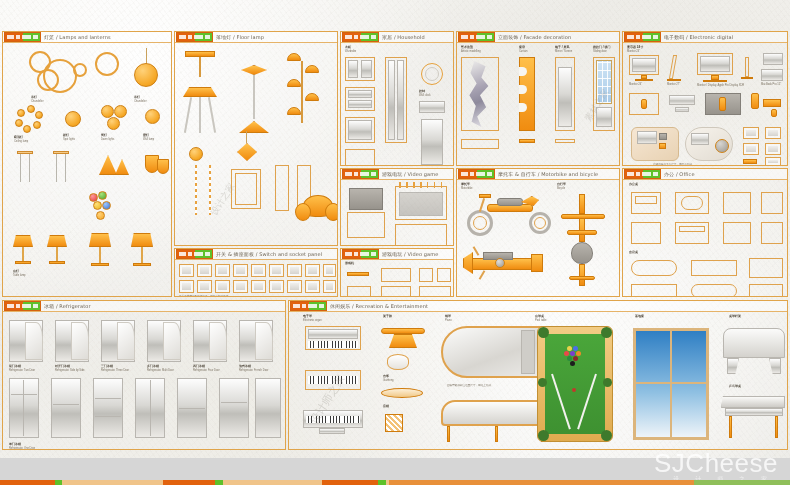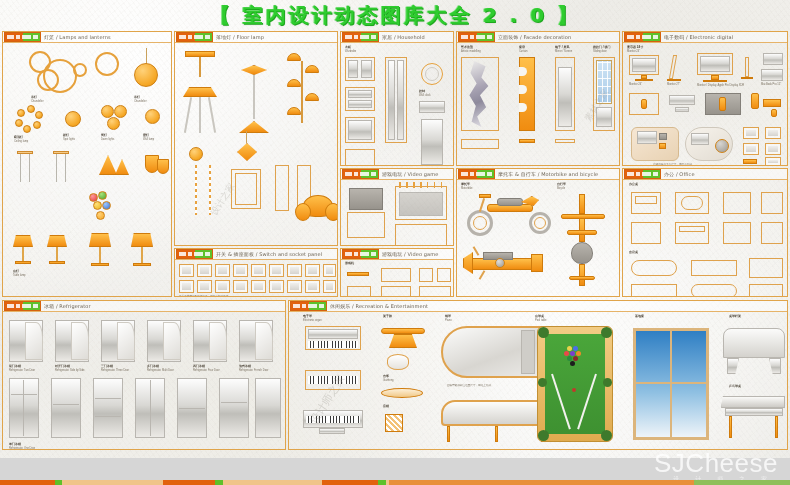--- a/index.html
+++ b/index.html
@@ -110,23 +110,20 @@
 
   
   #botstrip { position:absolute; left:0; bottom:0; width:790px; height:5px; display:flex; }
   #botstrip div { height:100%; }
 </style>
 </head>
 <body>
 
 <div id="poster">
 
-  <div id="titlebar">
-    <div id="title">【 室内设计动态图库大全 2 . 0 】</div>
-  </div>
 
   <div class="panel" style="left:2px;top:31px;width:170px;height:266px;">
     <div class="phead">
       <span class="badge">
           <i class="b1"></i>
           <i class="b2"></i>
           <i class="b3"></i>
           <i class="b4"></i>
         </span>
       <span class="plabel">灯笼 / Lamps and lanterns</span>

